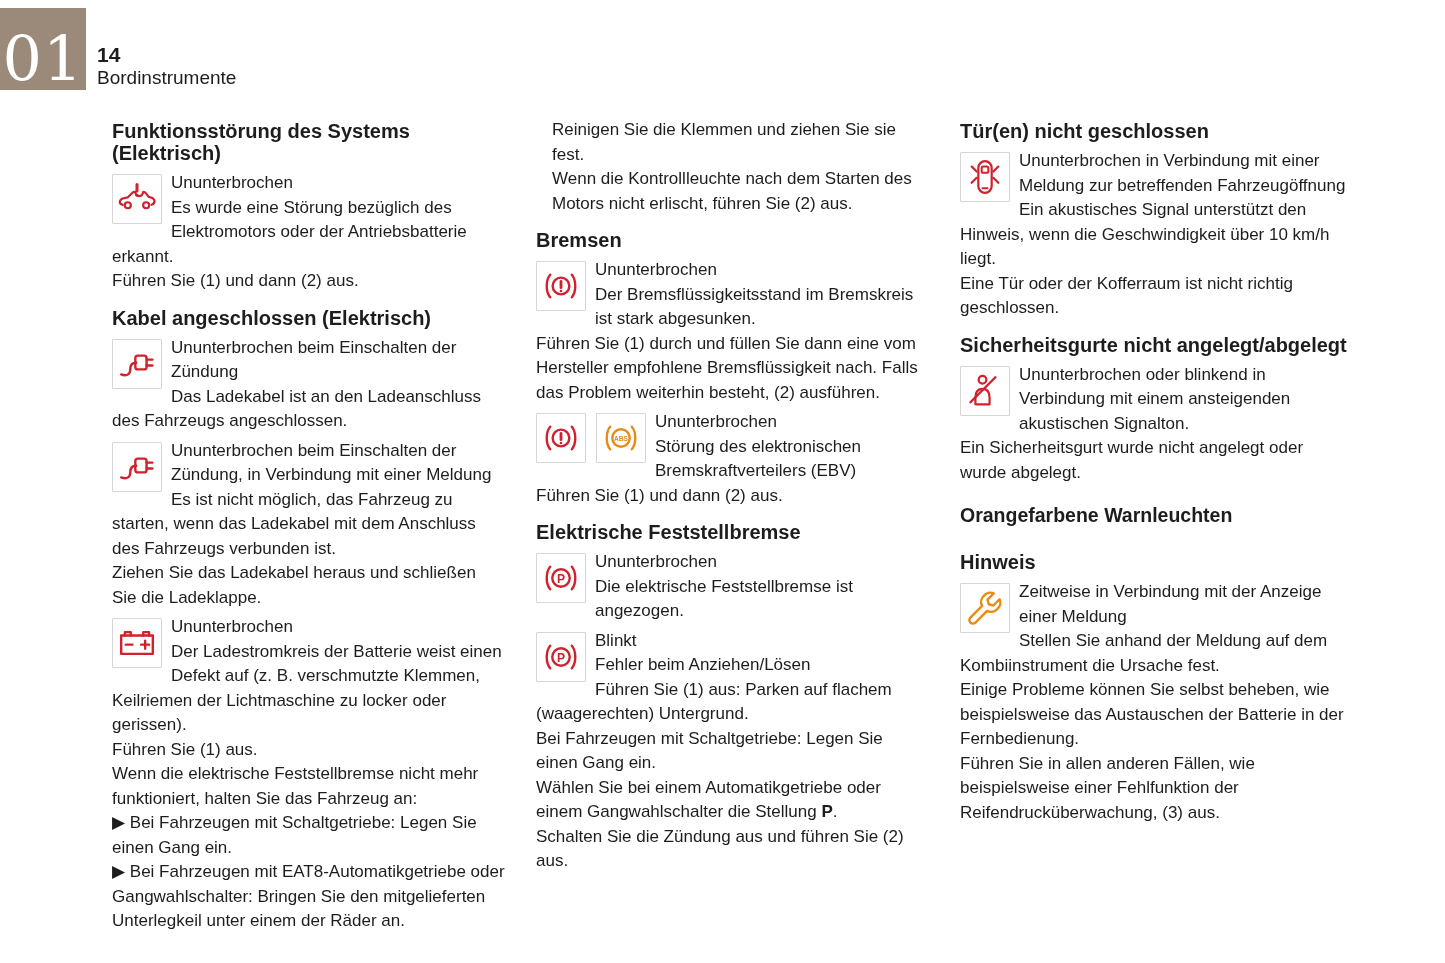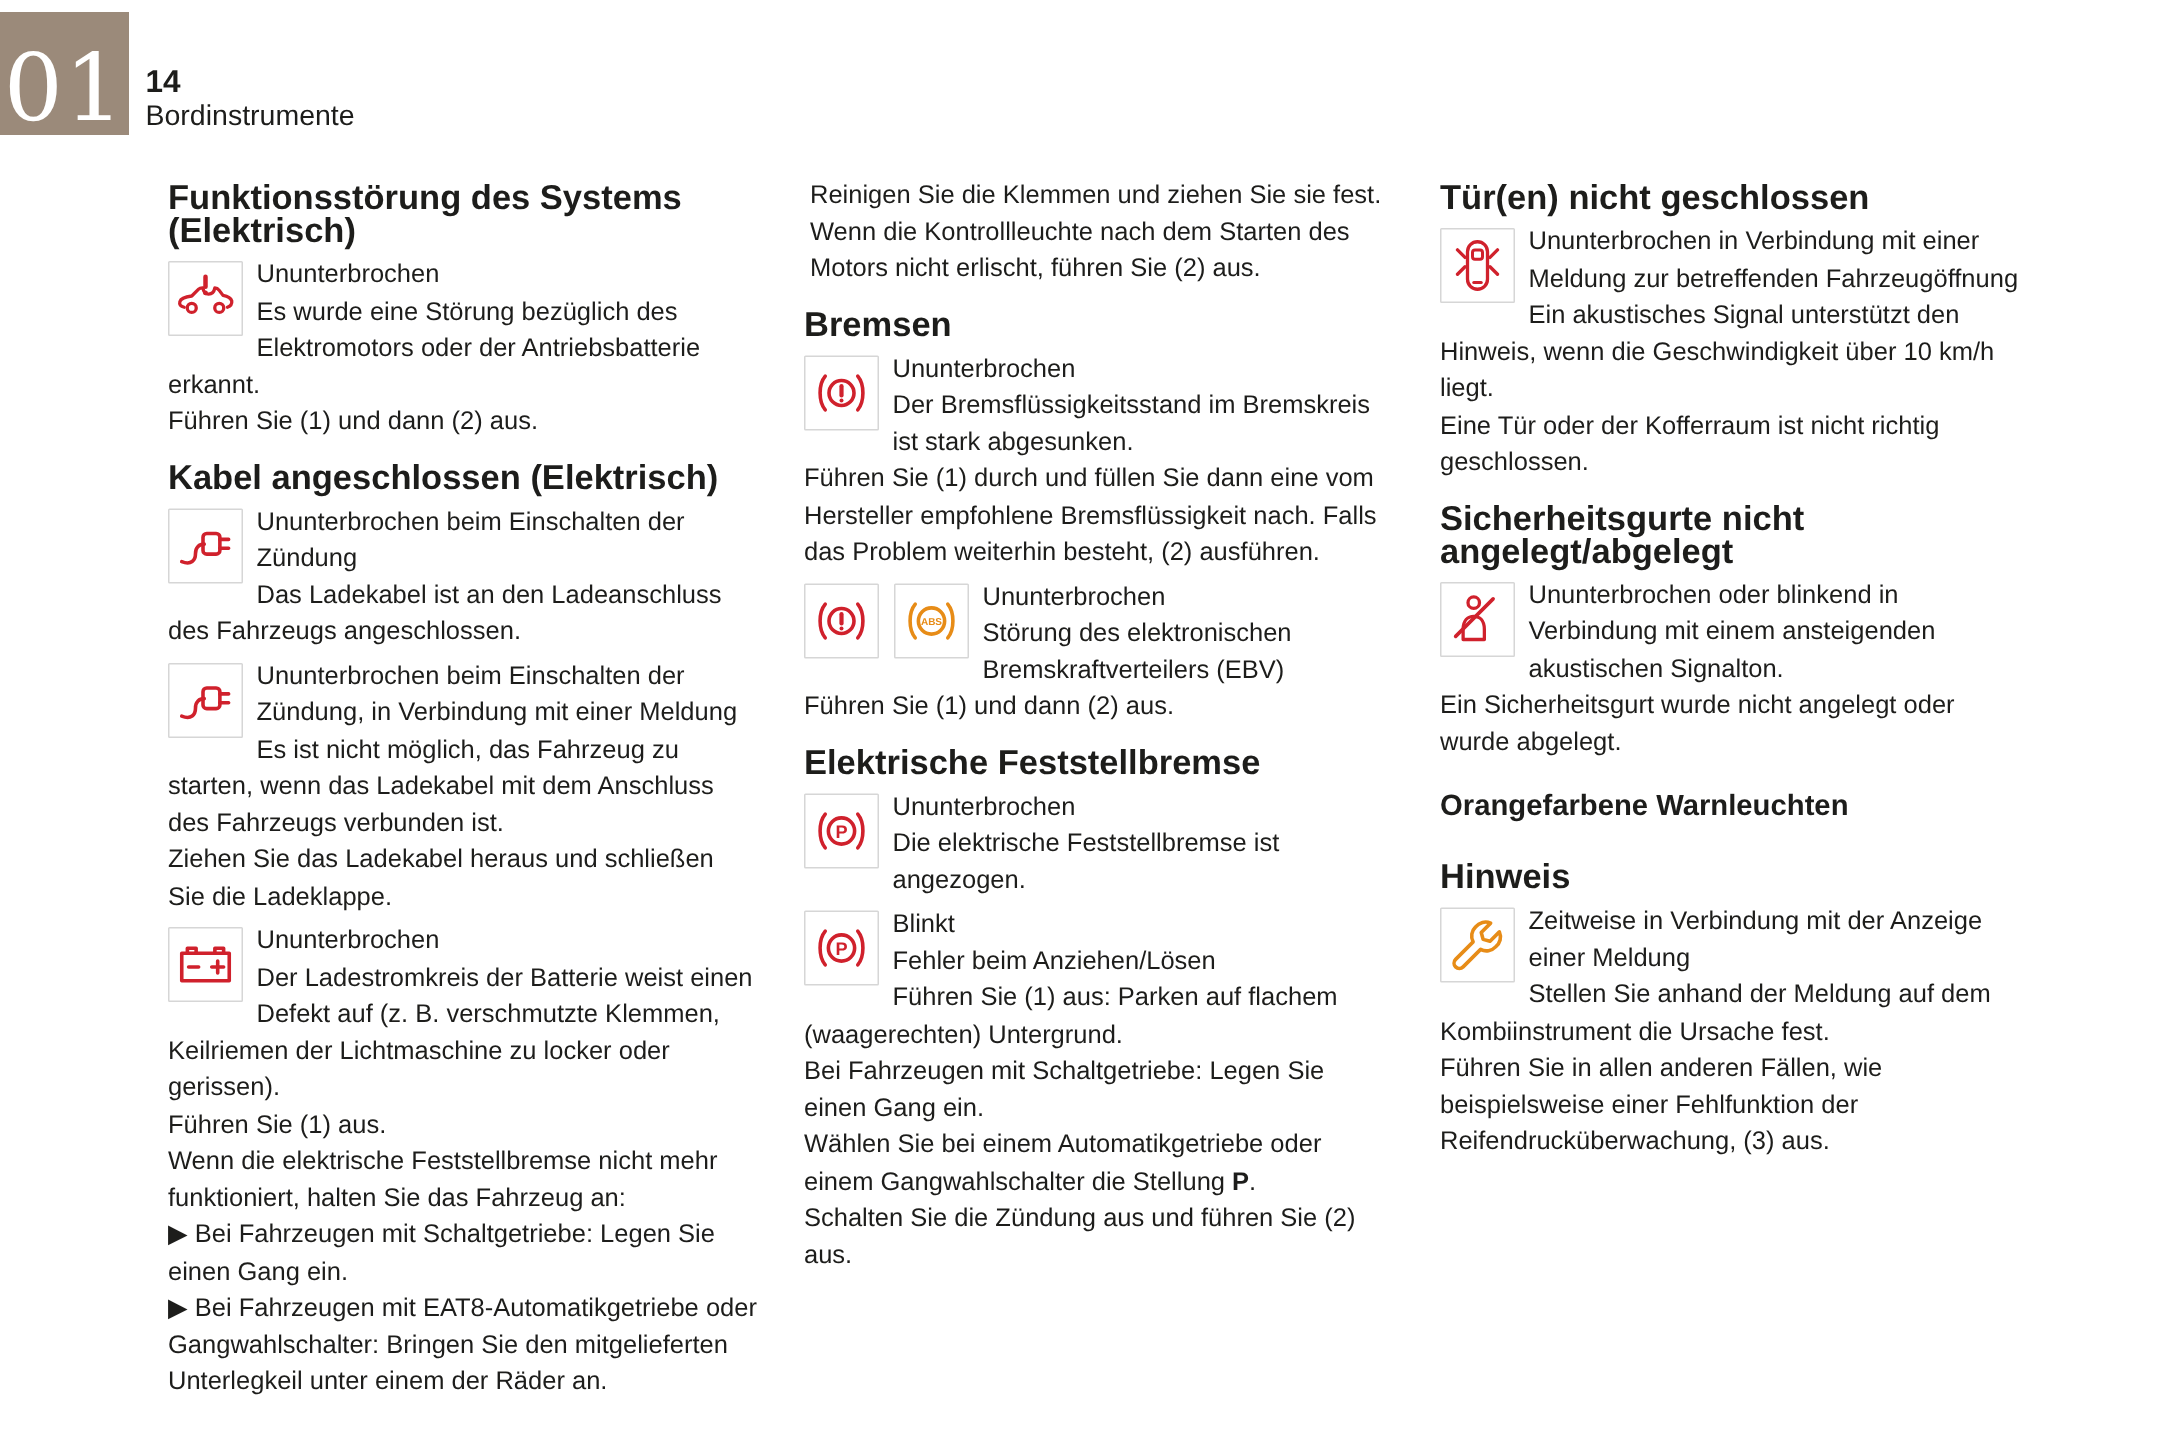--- a/index.html
+++ b/index.html
@@ -23,41 +23,41 @@
   .chapter-title{font-size:19px;line-height:24px;margin-top:1px;}
 
   .content{
     position:absolute;left:112px;top:118px;width:1241px;
     display:grid;grid-template-columns:393px 393px 393px;column-gap:31px;
     font-size:17px;line-height:24.5px;
   }
   .col{min-width:0;}
 
   .w-heading{
-    font-size:23px;font-weight:bold;line-height:22px;
+    font-size:20px;font-weight:bold;line-height:22px;
     margin:13px 0 7px;clear:both;
   }
   .col .w-heading:first-child{margin-top:2px;}
   .sec-heading{
     font-size:19.5px;font-weight:bold;line-height:24px;
     margin:18px 0 24px;clear:both;
   }
   .entry{margin:0 0 5px;}
   .entry::after{content:"";display:table;clear:both;}
   .icon-box{
     float:left;width:48px;height:48px;background:#fff;
     border:1px solid #d6d6d6;border-radius:1px;
     margin:3px 9px 4px 0;
     display:flex;align-items:center;justify-content:center;
   }
   .icon-box + .icon-box{margin-left:1px;}
   .icon-box svg{width:40px;height:40px;display:block;}
   .icon-box svg *{vector-effect:non-scaling-stroke;}
   .para{margin:0;}
-  .plain-block{margin:0 4px 5px;}
+  .plain-block{margin:0 16px 5px;}
 </style>
 </head>
 <body style="--chapter-bg: #9b8a7a; color: rgb(29, 29, 27);">
 
 <div class="chapter-box">
   <span>01</span>
 </div>
 
 <header class="page-header">
   <div class="page-number">14</div>
@@ -224,16 +224,17 @@
       <div class="sec-heading">Orangefarbene Warnleuchten</div>
       <div class="w-heading">Hinweis</div>
       <div class="entry">
         <span class="icon-box" style="color: rgb(231, 140, 23);">
           <svg viewBox="0 0 48 48">
     <path fill="none" stroke="currentColor" stroke-linecap="round" stroke-linejoin="round" stroke-width="2.4" d="M34.5 6.5 A10 10 0 0 0 22.5 9.5 A10 10 0 0 0 20.5 21.5 L6.5 35.5 A4.2 4.2 0 0 0 12.5 41.5 L26.5 27.5 A10 10 0 0 0 38.5 25.5 A10 10 0 0 0 41.5 13.5 L34 21 L28.5 19.5 L27 14 Z"></path>
   </svg>
         </span>
         <div class="para">Zeitweise in Verbindung mit der Anzeige einer Meldung</div>
         <div class="para">Stellen Sie anhand der Meldung auf dem Kombiinstrument die Ursache fest.</div>
+        <div class="para">Einige Probleme können Sie selbst beheben, wie beispielsweise das Austauschen der Batterie in der Fernbedienung.</div>
         <div class="para">Führen Sie in allen anderen Fällen, wie beispielsweise einer Fehlfunktion der Reifendrucküberwachung, (3) aus.</div>
       </div>
     </div>
   </main>
 
 </body></html>

